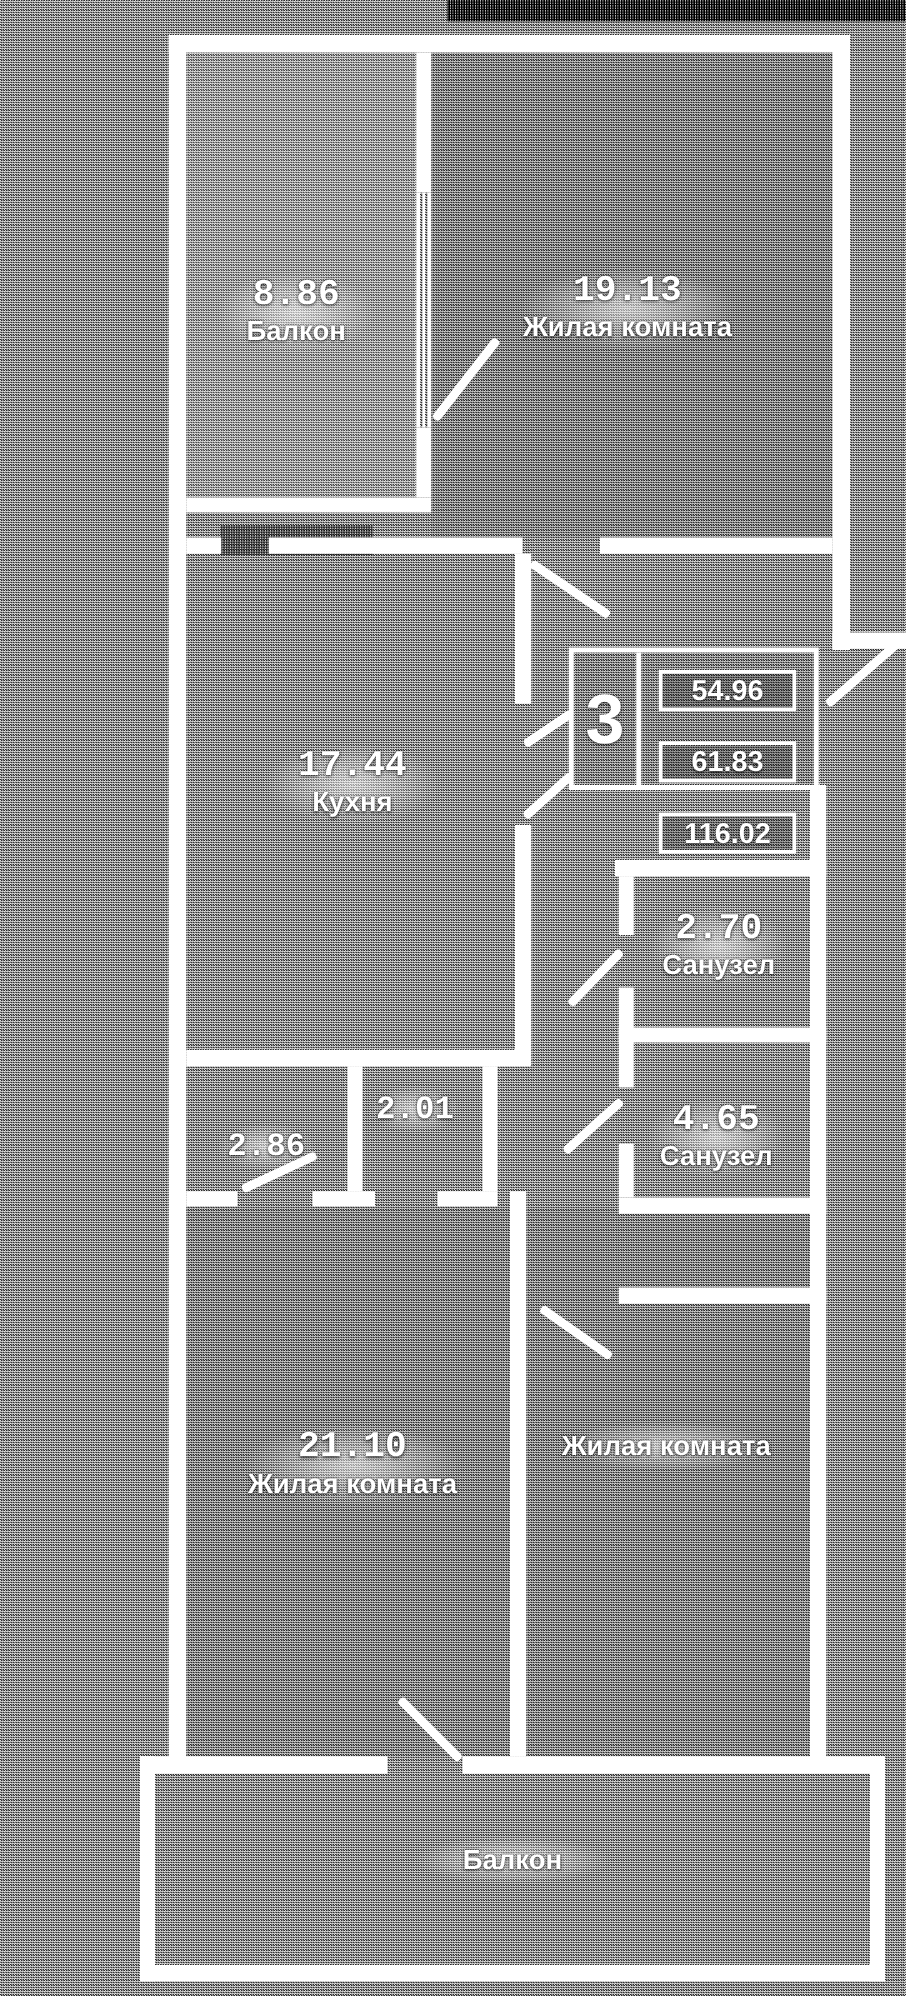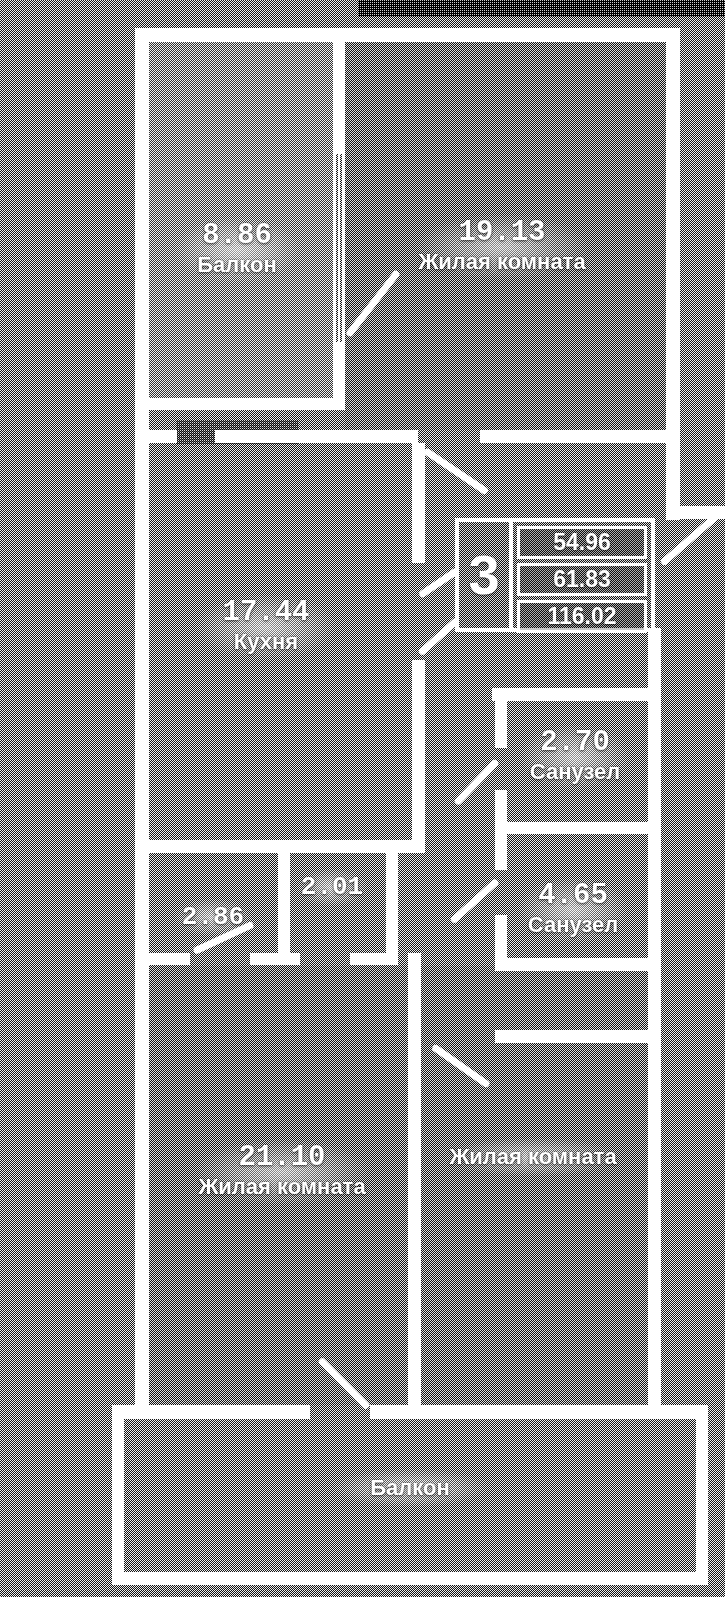--- a/index.html
+++ b/index.html
@@ -38,21 +38,21 @@
     background:rgba(0,0,0,.06);
   }
   .infobox .cell3{
     width:50px;display:flex;align-items:center;justify-content:center;
     color:#fff;font-weight:700;font-size:56px;line-height:1;
     border-right:4px solid #fff;text-shadow:0 1px 3px rgba(0,0,0,.6);
   }
   .infobox .rows{flex:1;display:flex;flex-direction:column;padding:2px;}
   .infobox .row{
     flex:1;display:flex;align-items:center;justify-content:center;
-    margin:2px;border:3px solid #fff;background:rgba(0,0,0,.22);
+    margin:12px;border:3px solid #fff;background:rgba(0,0,0,.22);
     color:#fff;font-weight:700;font-size:23px;text-shadow:0 1px 2px rgba(0,0,0,.6);
   }
 </style>
 </head>
 <body>
 
 <div id="plan">
 
   <div class="tint" style="left:345px;top:42px;width:321px;height:388px;background:rgba(0,0,0,.07);"></div>
   <div class="tint" style="left:149px;top:42px;width:184px;height:356px;background:rgba(255,255,255,.12);"></div>
@@ -120,21 +120,21 @@
   <div class="rlabel" style="left:157px;top:213px;width:160px;">
     <span class="area">8.86</span>
     <span class="rname">Балкон</span>
   </div>
 
   <div class="rlabel" style="left:392px;top:210px;width:220px;">
     <span class="area">19.13</span>
     <span class="rname">Жилая комната</span>
   </div>
 
-  <div class="rlabel" style="left:176px;top:590px;width:180px;text-align:center;">
+  <div class="rlabel" style="left:192px;top:590px;width:180px;text-align:center;">
     <span class="area">17.44</span>
     <span class="rname">Кухня</span>
   </div>
 
   <div class="rlabel" style="left:505px;top:720px;width:140px;">
     <span class="area">2.70</span>
     <span class="rname">Санузел</span>
   </div>
 
   <div class="rlabel small" style="left:163px;top:896px;width:100px;">

